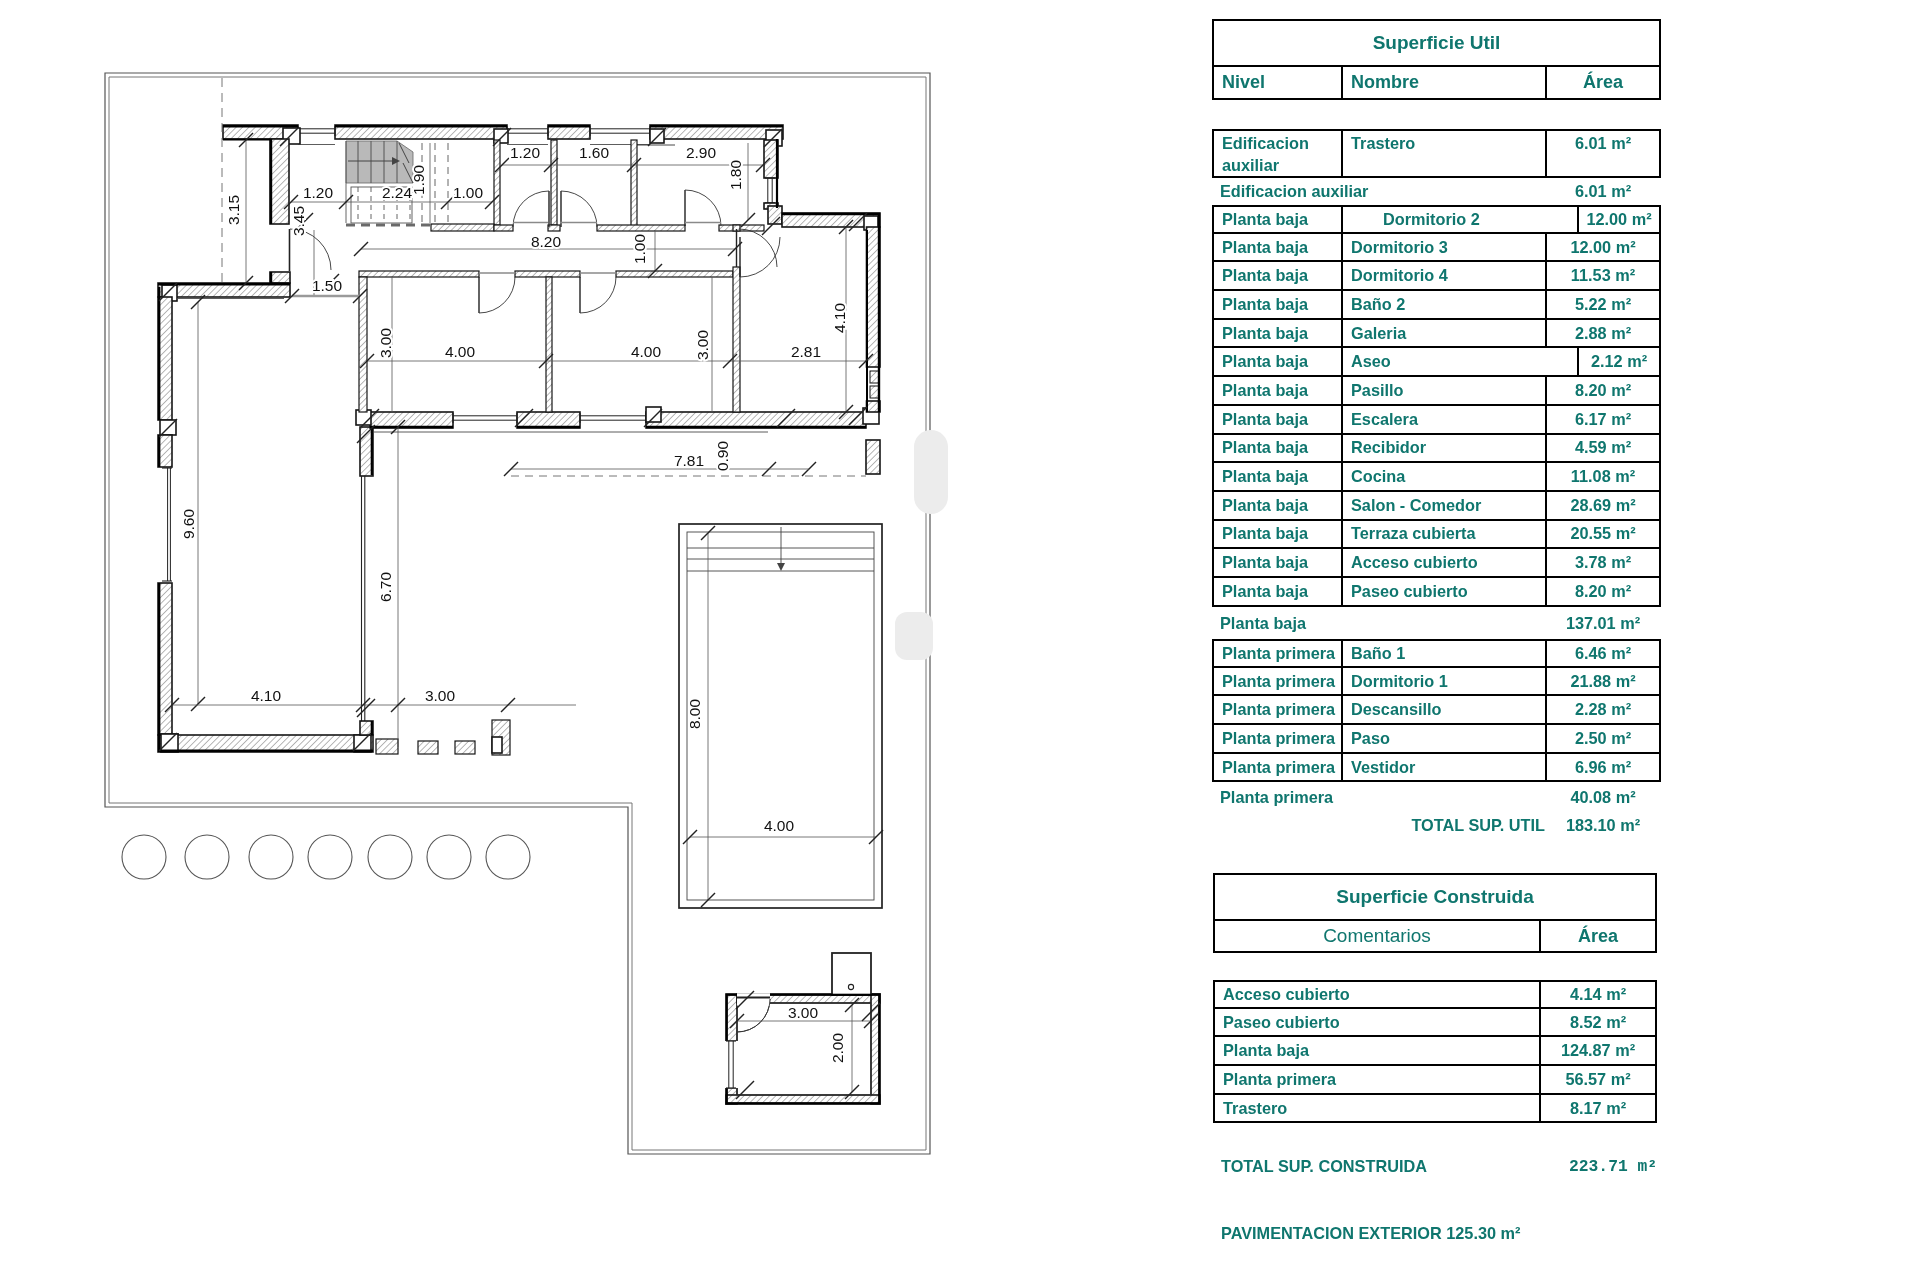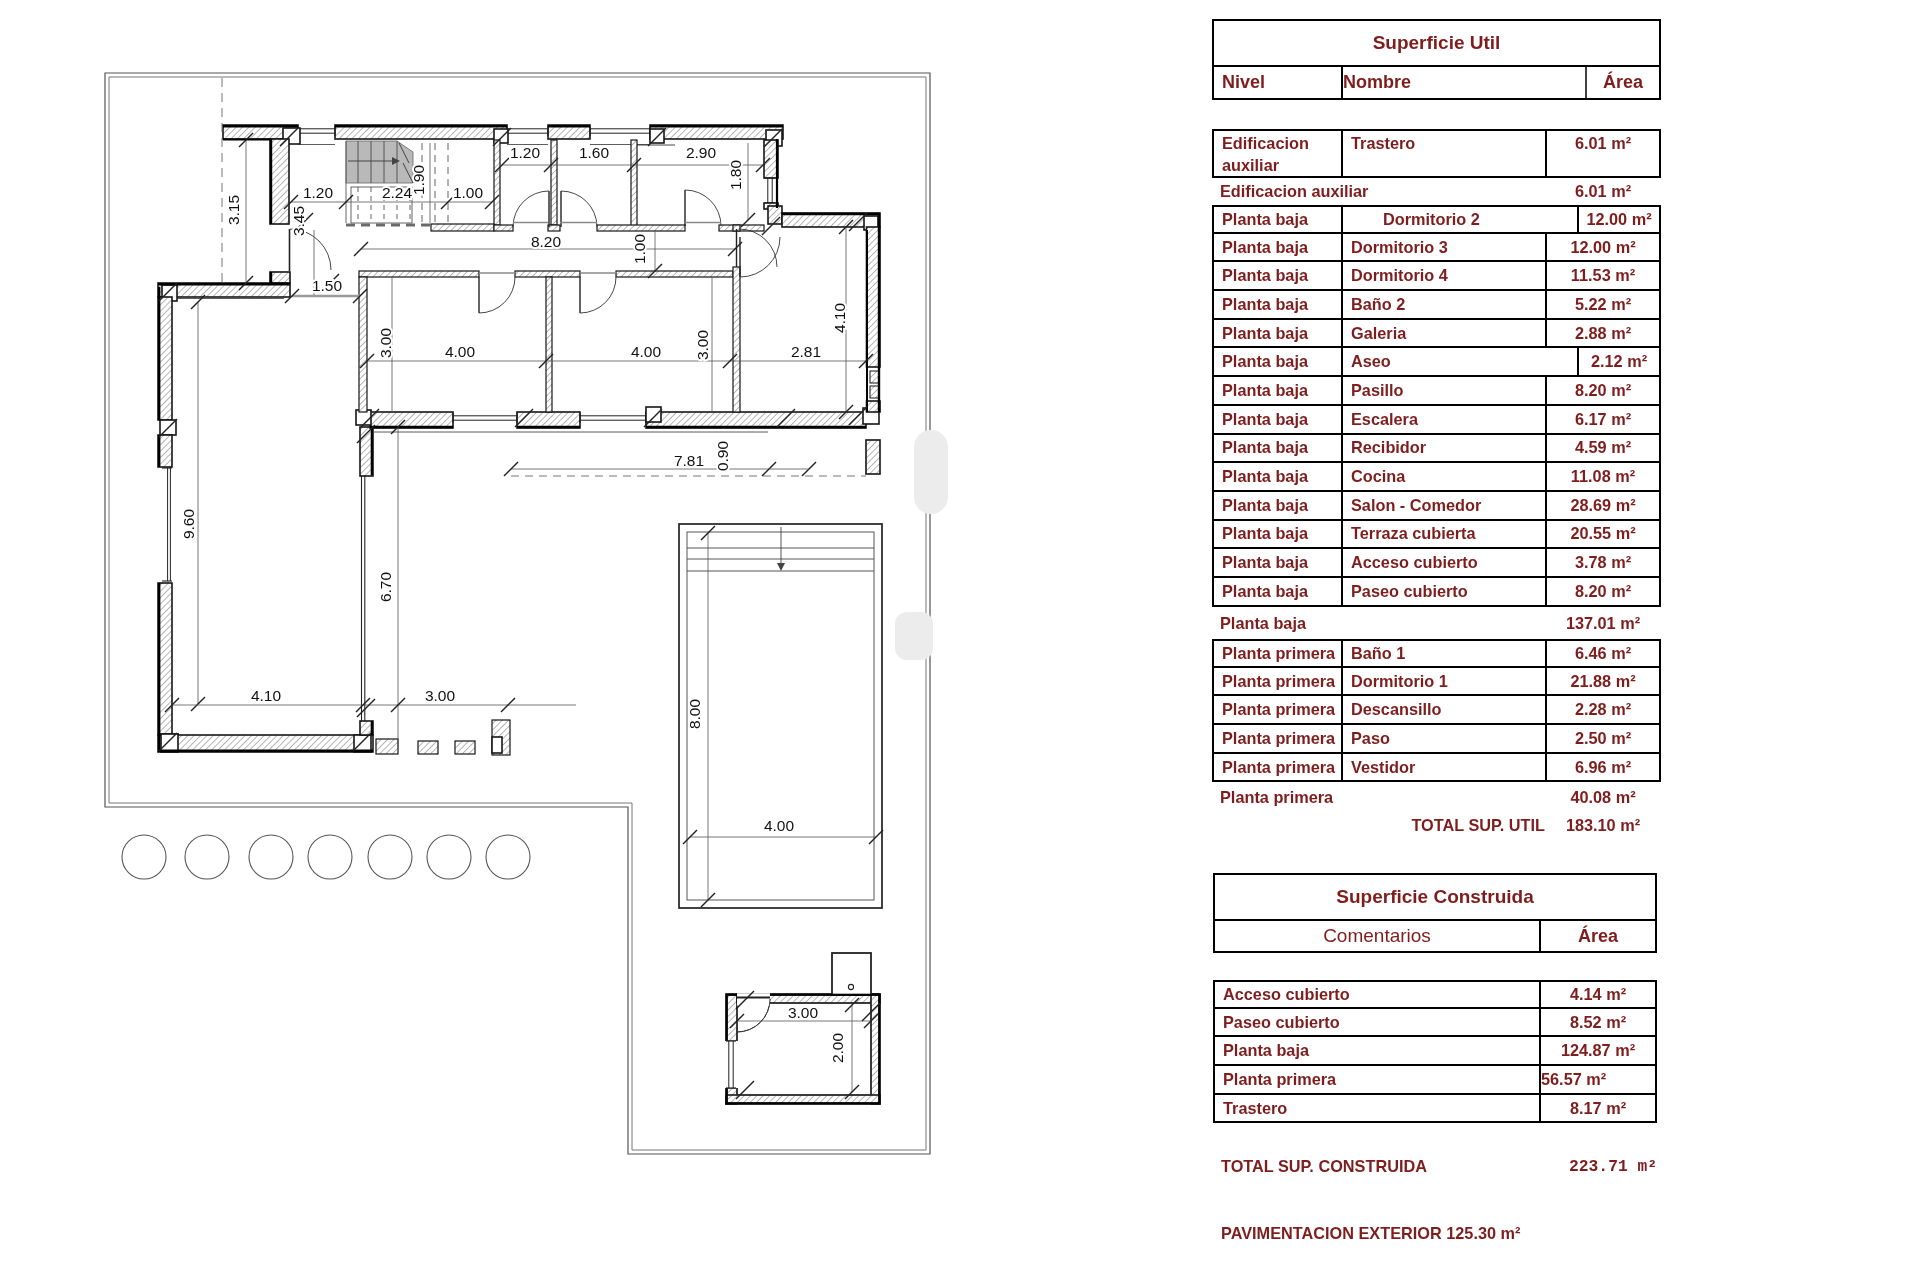--- a/index.html
+++ b/index.html
@@ -1,15 +1,15 @@
 <!DOCTYPE html>
 <html><head><meta charset="utf-8"><style>
 html,body{margin:0;padding:0;background:#fff;width:1920px;height:1280px;font-family:"Liberation Sans",sans-serif;}
 #plan{position:absolute;left:0;top:0;}
-.tb{position:absolute;color:#7f1d1d;}
+.tb{position:absolute;color:#0f766e;}
 </style></head><body>
 <svg id="plan" width="1920" height="1280" viewBox="0 0 1920 1280" font-family="Liberation Sans, sans-serif" fill="#111">
 <defs>
       <pattern id="hz" width="4.5" height="4.5" patternUnits="userSpaceOnUse" patternTransform="rotate(45)">
         <rect width="4.5" height="4.5" fill="#fff"></rect>
         <line x1="0" y1="0" x2="0" y2="4.5" stroke="#6f6f6f" stroke-width="1"></line>
       </pattern>
     </defs>
 <rect width="1920" height="1280" fill="#fff"></rect>
 
@@ -341,21 +341,21 @@
 <text x="700" y="714" transform="rotate(-90 700 714)" font-size="15.5" text-anchor="middle" paint-order="stroke" stroke="#fff" stroke-width="4">8.00</text>
 <text x="843" y="1048" transform="rotate(-90 843 1048)" font-size="15.5" text-anchor="middle" paint-order="stroke" stroke="#fff" stroke-width="4">2.00</text>
 
 <rect x="914" y="430" width="34" height="84" rx="17" fill="#ececec"></rect>
 <rect x="895" y="612" width="38" height="48" rx="12" fill="#ececec"></rect>
 </svg>
 <div class="tb" style="left:1212px;top:19px;width:449px;">
 <div style="border:2px solid #000;height:44px;line-height:44px;text-align:center;font-weight:bold;font-size:19px;">Superficie Util</div>
 <div style="border:2px solid #000;border-top:none;height:31px;display:flex;font-weight:bold;font-size:18px;line-height:31px;">
       <div style="width:129px;border-right:2px solid #000;padding-left:8px;box-sizing:border-box;">Nivel</div>
-      <div style="width:244px;border-right:2px solid #404040;box-sizing:border-box;">Nombre</div>
+      <div style="width:204px;border-right:2px solid #000000;padding-left:8px;box-sizing:border-box;">Nombre</div>
       <div style="flex:1;text-align:center;">Área</div>
     </div>
 </div>
 <div class="tb" style="left:1212px;top:129px;width:449px;">
 <div style="border:2px solid #000;height:45px;display:flex;font-weight:bold;font-size:16.3px;">
       <div style="width:129px;border-right:2px solid #000;padding:1px 0 0 8px;box-sizing:border-box;line-height:22px;">Edificacion<br>auxiliar</div>
       <div style="width:204px;border-right:2px solid #000;padding-left:8px;box-sizing:border-box;line-height:24px;">Trastero</div>
       <div style="flex:1;text-align:center;line-height:24px;">6.01 m²</div>
     </div>
 </div>
@@ -490,21 +490,21 @@
 <div style="border:2px solid #000;border-top:none;height:26.7px;display:flex;font-weight:bold;font-size:16.3px;align-items:center;">
       <div style="width:326px;border-right:2px solid #000;padding-left:8px;box-sizing:border-box;align-self:stretch;display:flex;align-items:center;">Paseo cubierto</div>
       <div style="flex:1;text-align:center;">8.52 m²</div>
     </div>
 <div style="border:2px solid #000;border-top:none;height:26.7px;display:flex;font-weight:bold;font-size:16.3px;align-items:center;">
       <div style="width:326px;border-right:2px solid #000;padding-left:8px;box-sizing:border-box;align-self:stretch;display:flex;align-items:center;">Planta baja</div>
       <div style="flex:1;text-align:center;">124.87 m²</div>
     </div>
 <div style="border:2px solid #000;border-top:none;height:26.7px;display:flex;font-weight:bold;font-size:16.3px;align-items:center;">
       <div style="width:326px;border-right:2px solid #000;padding-left:8px;box-sizing:border-box;align-self:stretch;display:flex;align-items:center;">Planta primera</div>
-      <div style="flex:1;">56.57 m²</div>
+      <div style="flex:1;text-align:center;">56.57 m²</div>
     </div>
 <div style="border:2px solid #000;border-top:none;height:26.7px;display:flex;font-weight:bold;font-size:16.3px;align-items:center;">
       <div style="width:326px;border-right:2px solid #000;padding-left:8px;box-sizing:border-box;align-self:stretch;display:flex;align-items:center;">Trastero</div>
       <div style="flex:1;text-align:center;">8.17 m²</div>
     </div>
 </div>
 <div class="tb" style="left:1213px;top:1152px;width:444px;height:29px;display:flex;font-weight:bold;font-size:16.3px;align-items:center;">
     <div style="width:326px;padding-left:8px;box-sizing:border-box;">TOTAL SUP. CONSTRUIDA</div>
     <div style="flex:1;text-align:right;font-family:Liberation Mono, monospace;">223.71 m²</div>
   </div>

